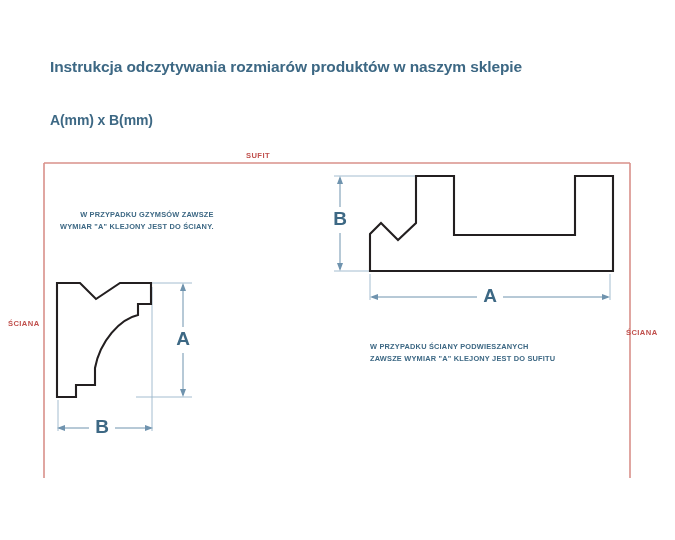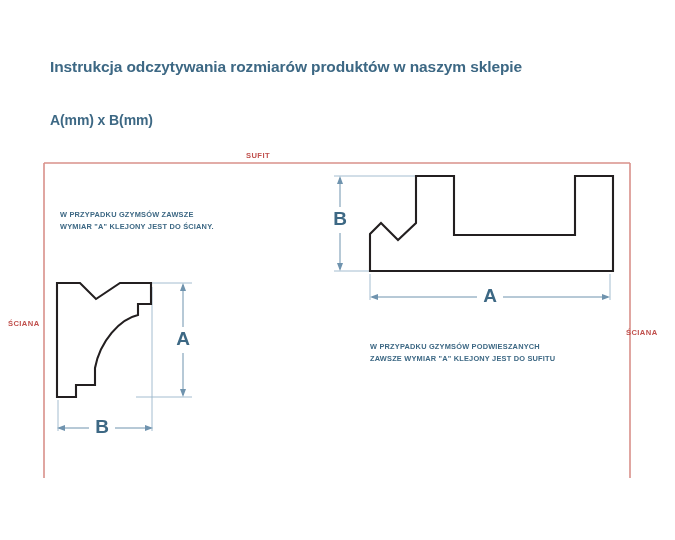--- a/index.html
+++ b/index.html
@@ -47,21 +47,21 @@
 
   .note {
     position: absolute;
     font-size: 7.4px;
     font-weight: bold;
     color: #3d6884;
     line-height: 1.65;
     letter-spacing: 0.2px;
     white-space: nowrap;
   }
-  .note-left  { left: 60px;  top: 209px; }
+  .note-left  { left: 60px;  top: 209px; text-align: right; }
   .note-right { left: 370px; top: 341px; }
 
   .red-label {
     position: absolute;
     font-size: 7.6px;
     font-weight: bold;
     color: #c0504d;
     letter-spacing: 0.4px;
     white-space: nowrap;
   }
@@ -203,17 +203,17 @@
              L 454 176
              L 454 235
              L 575 235
              L 575 176
              L 613 176
              L 613 271
              Z"></path>
   </svg>
 
   <div class="note note-right">
-    <div>W PRZYPADKU GZYMSÓW PODWIESZANYCH</div>
+    <div>W PRZYPADKU ŚCIANY PODWIESZANYCH</div>
     <div>ZAWSZE WYMIAR "A" KLEJONY JEST DO SUFITU</div>
   </div>
 
 </div>
 
 </body></html>

